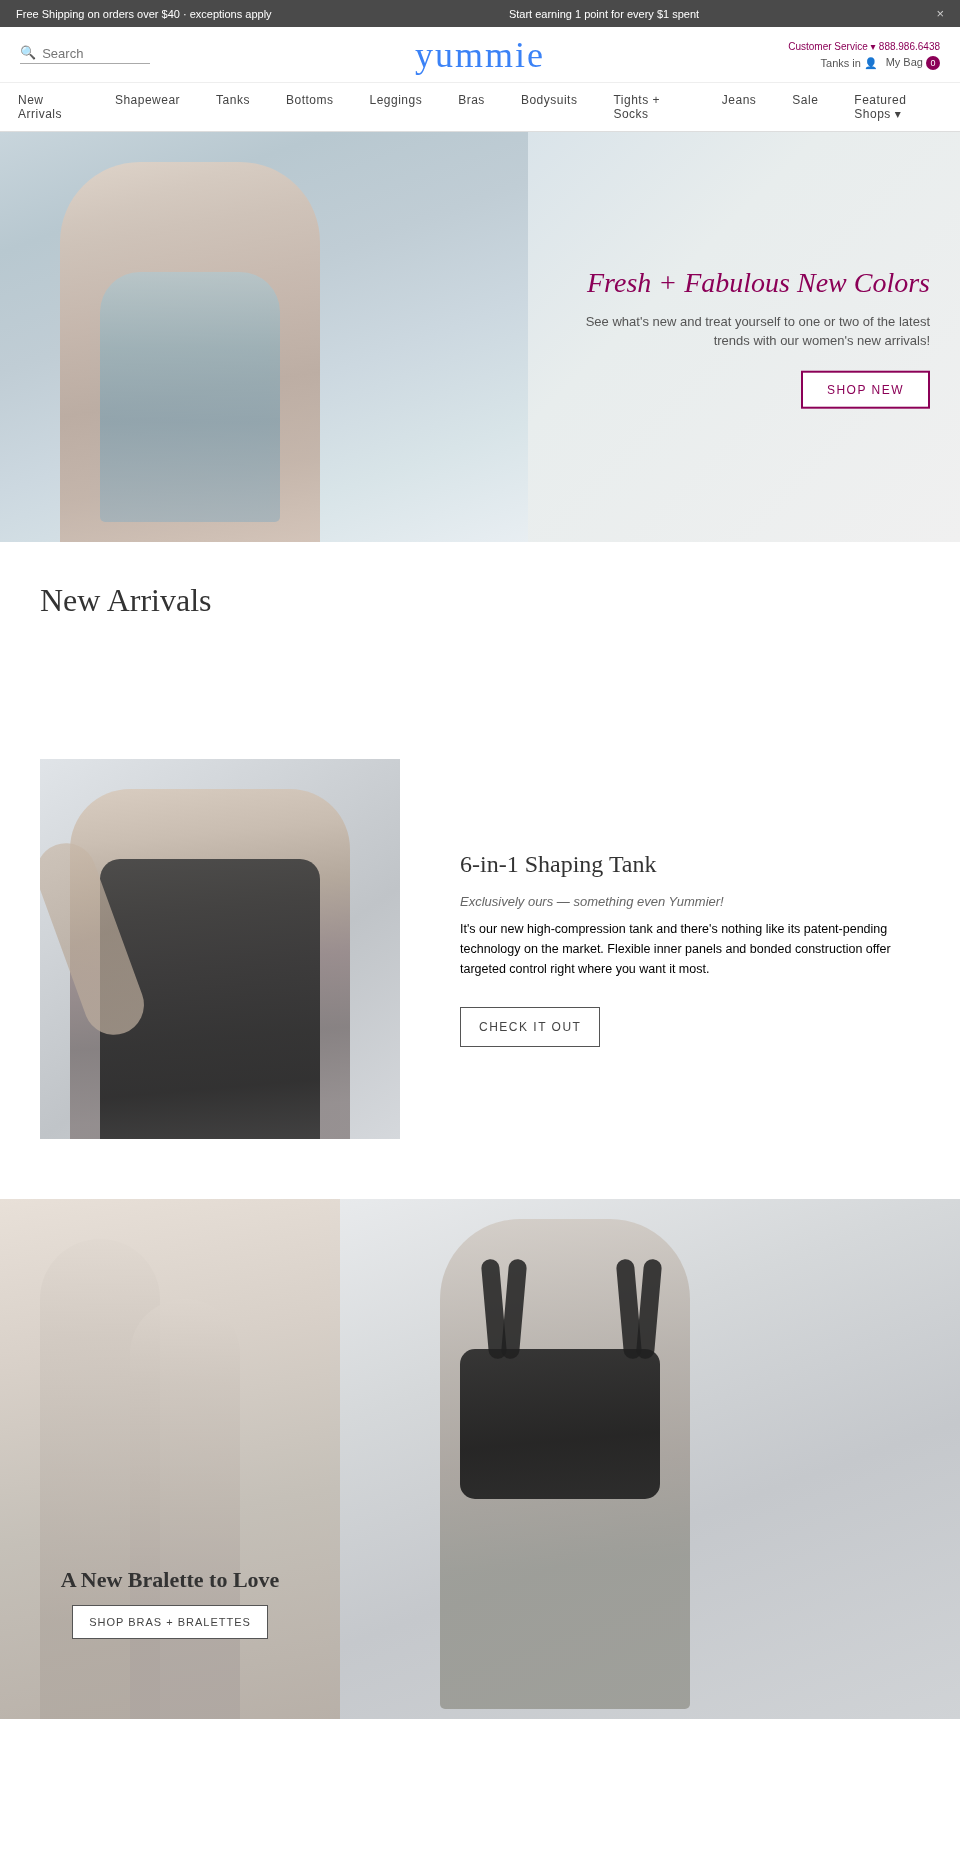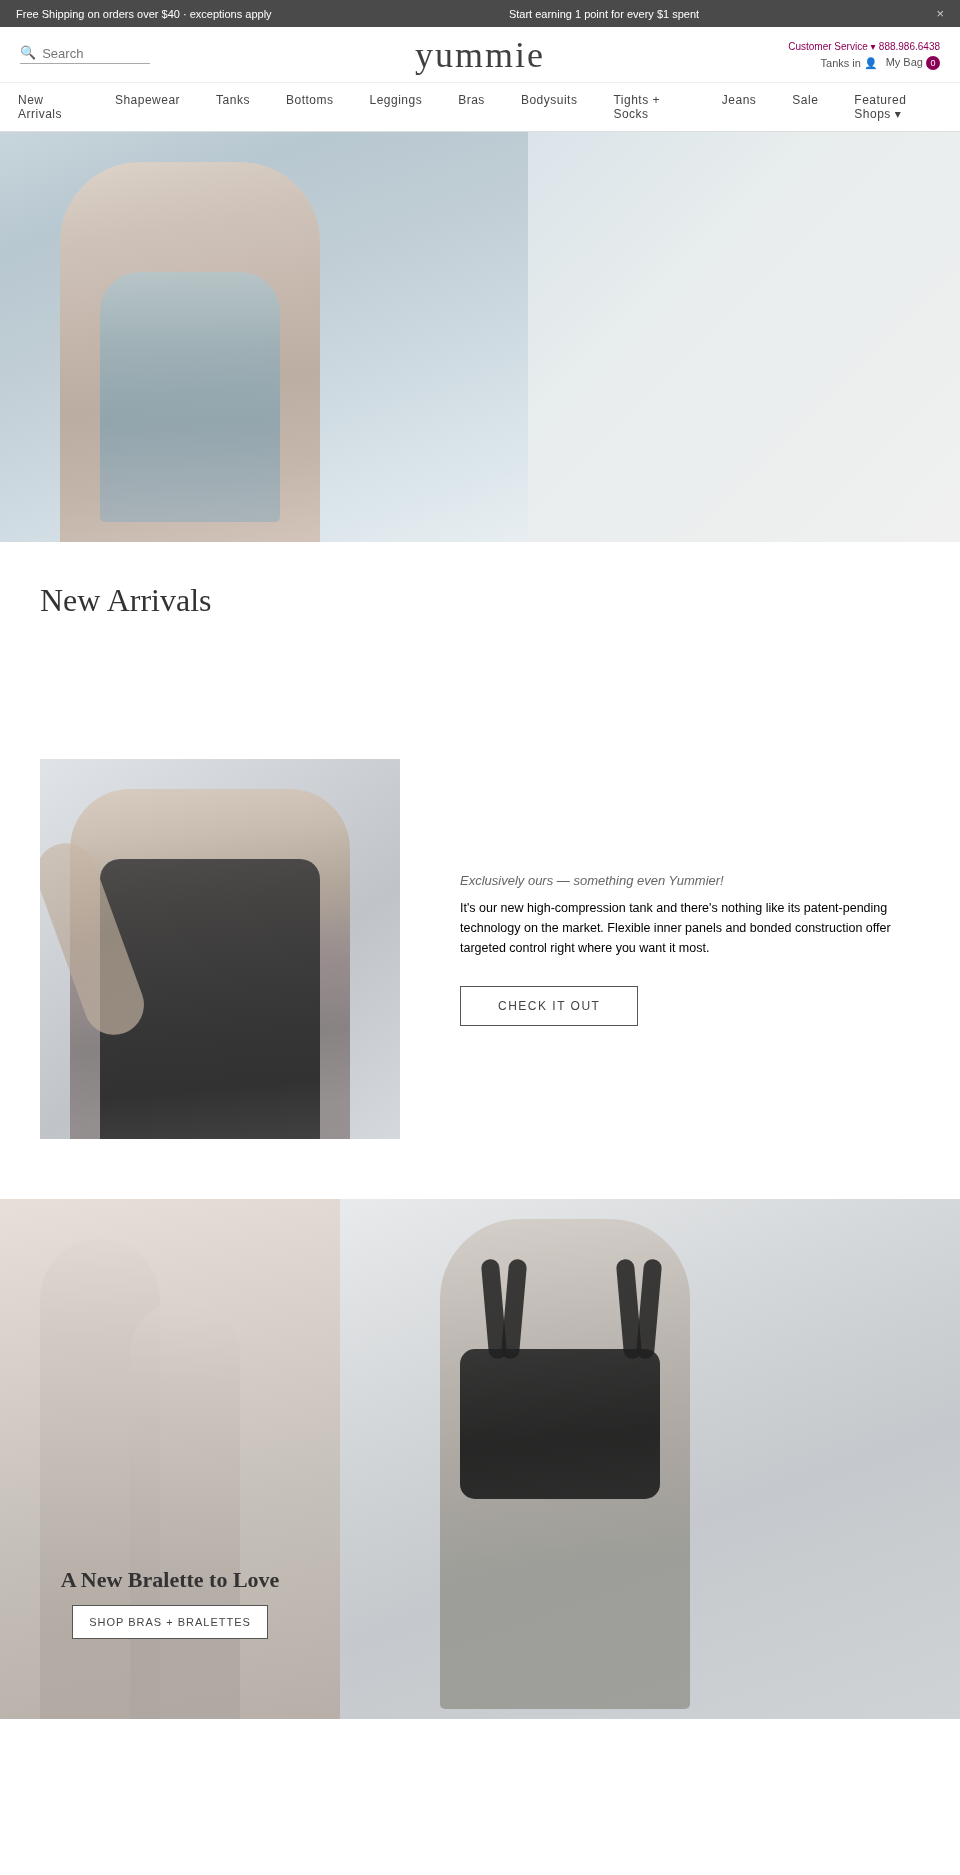--- a/index.html
+++ b/index.html
@@ -47,21 +47,21 @@
     }
     .search-icon-wrap {
       margin-right: 6px;
       color: #666;
       font-size: 13px;
     }
     .brand-logo {
       font-family: 'Georgia', serif;
       font-size: 36px;
       font-weight: normal;
-      color: #404040;
+      color: #3b82f6;
       letter-spacing: 2px;
       position: absolute;
       left: 50%;
       transform: translateX(-50%);
     }
     .header-right {
       text-align: right;
       font-family: Arial, sans-serif;
       font-size: 11px;
       color: #444;
@@ -221,21 +221,21 @@
       font-size: 12.5px;
       color: #000000;
       line-height: 1.6;
       font-family: Arial, sans-serif;
       margin-bottom: 28px;
     }
     .check-it-out-btn {
       display: inline-block;
       border: 1.5px solid #555;
       color: #444;
-      padding: 12px 37px;
+      padding: 12px 18px;
       font-size: 12px;
       font-family: Arial, sans-serif;
       letter-spacing: 1.5px;
       text-decoration: none;
       cursor: pointer;
       background: #fff;
     }
 
     
     .bralette-section {
@@ -368,39 +368,45 @@
 
 <section class="hero-banner">
   <div class="hero-model">
 
     <div style="position:absolute;bottom:0;left:0;width:100%;height:100%;background:linear-gradient(160deg,#c8d5dc 0%,#b8c8d0 20%,#c0cdd5 40%,#ccd8e0 60%,#d8e4e8 80%,#e8eef2 100%);"></div>
 
     <div style="position:absolute;bottom:0;left:60px;width:260px;height:380px;background:linear-gradient(170deg,#e8d5c5 0%,#d5c0b0 20%,#c8b0a0 40%,#b8a090 60%,#c0a898 80%,#d0b8a8 100%);border-radius:80px 80px 0 0;opacity:0.75;"></div>
 
     <div style="position:absolute;bottom:20px;left:100px;width:180px;height:250px;background:linear-gradient(180deg,#b0c8d0 0%,#90b0bc 30%,#80a0b0 60%,#9ab0bc 100%);border-radius:40px 40px 5px 5px;opacity:0.7;"></div>
   </div>
+  <div class="hero-text-area">
+    <div class="hero-headline">Fresh + Fabulous New Colors</div>
+    <div class="hero-subtext">See what's new and treat yourself to one or two of the latest trends with our women's new arrivals!</div>
+    <a href="#" class="hero-btn">SHOP NEW</a>
+  </div>
 </section>
 
 <div>
   <h2 class="section-title">New Arrivals</h2>
   <div class="new-arrivals-spacer"></div>
 </div>
 
 <section class="product-feature">
   <div class="product-image-container">
 
     <div style="position:absolute;top:0;left:0;width:100%;height:100%;background:linear-gradient(145deg,#e0e4e8 0%,#d0d4d8 30%,#c0c4c8 60%,#d5d8dc 100%);"></div>
 
     <div style="position:absolute;bottom:0;left:30px;width:280px;height:350px;background:linear-gradient(175deg,#d8c8b8 0%,#c8b8a8 15%,#b0a090 30%,#908080 50%,#787070 70%,#888080 90%);border-radius:60px 60px 0 0;opacity:0.8;"></div>
 
     <div style="position:absolute;bottom:0;left:60px;width:220px;height:280px;background:linear-gradient(175deg,#404040 0%,#383838 20%,#303030 50%,#282828 80%,#383838 100%);border-radius:20px 20px 0 0;opacity:0.9;"></div>
 
     <div style="position:absolute;top:80px;left:20px;width:60px;height:200px;background:linear-gradient(180deg,#c8b8a8 0%,#b8a898 50%,#c0b0a0 100%);border-radius:30px;opacity:0.7;transform:rotate(-20deg);"></div>
   </div>
   <div class="product-info">
+    <h3 class="product-name">6-in-1 Shaping Tank</h3>
     <p class="product-tagline">Exclusively ours — something even Yummier!</p>
     <p class="product-description">It's our new high-compression tank and there's nothing like its patent-pending technology on the market. Flexible inner panels and bonded construction offer targeted control right where you want it most.</p>
     <a href="#" class="check-it-out-btn">CHECK IT OUT</a>
   </div>
 </section>
 
 <section class="bralette-section">
 
   <div class="bralette-left">
     <div style="position:absolute;top:0;left:0;width:100%;height:100%;background:linear-gradient(170deg,#e8e0d8 0%,#d8d0c8 30%,#c5c0b8 60%,#b8b0a8 100%);"></div>

